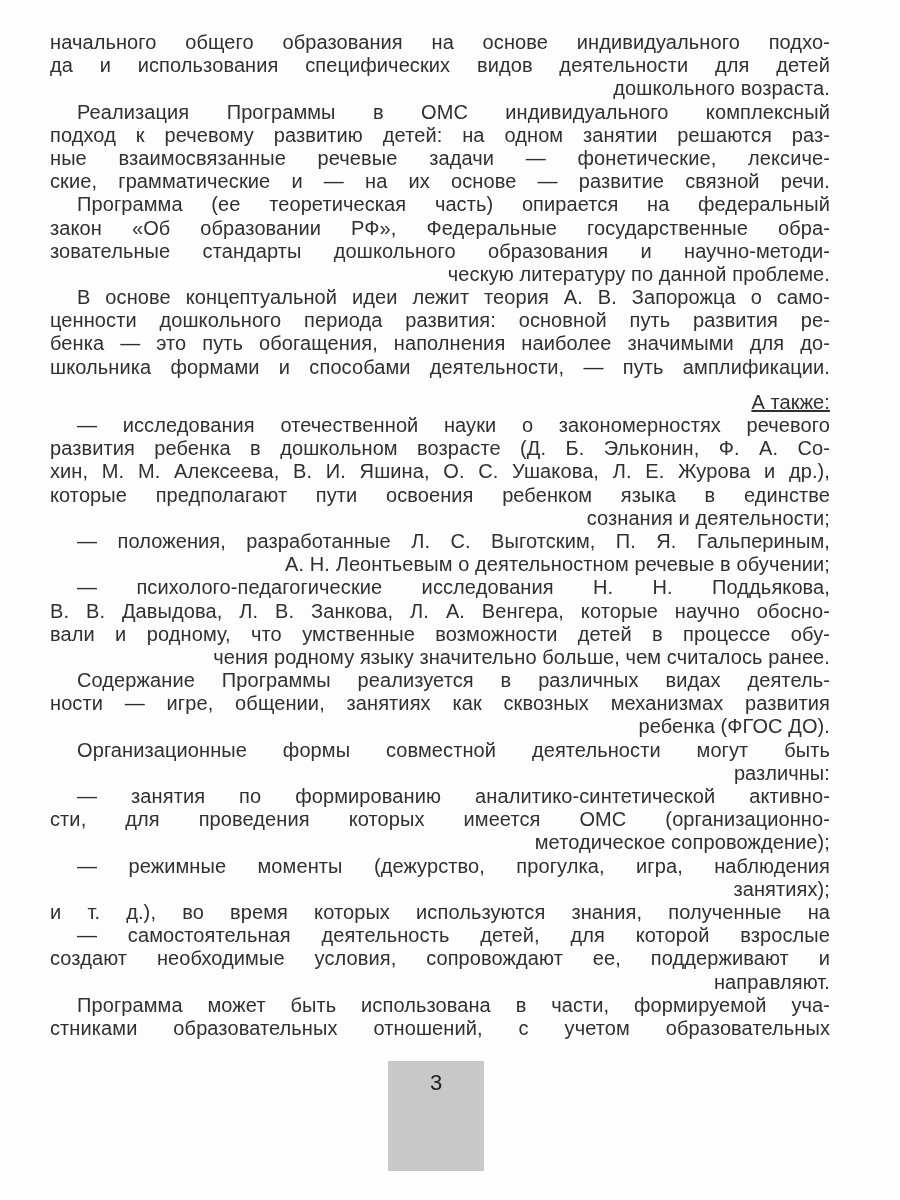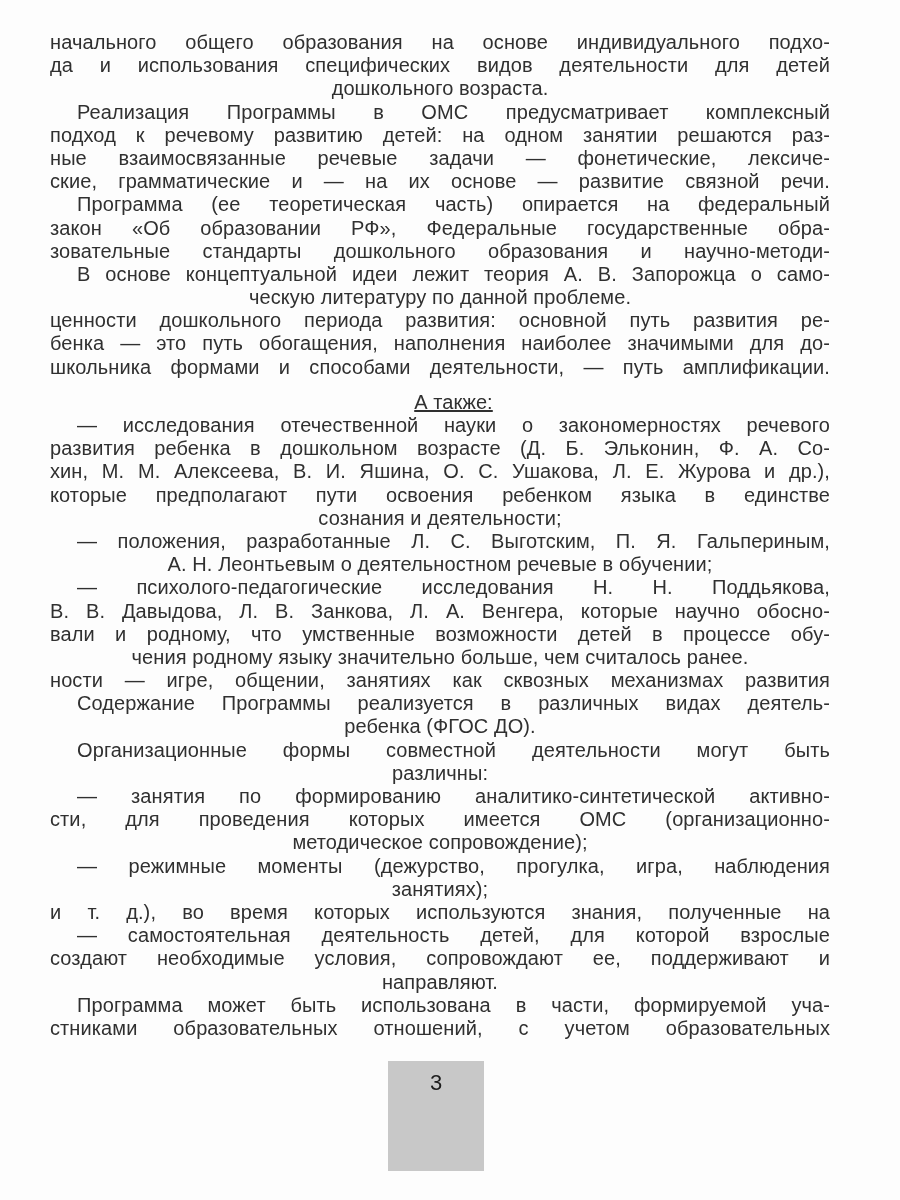--- a/index.html
+++ b/index.html
@@ -17,21 +17,21 @@
   }
   .text-block {
     position: absolute;
     left: 50px; top: 31px; width: 780px;
     font-size: 20px;
     line-height: 23.2px;
     letter-spacing: 0.1px;
   }
   .line {
     height: 23.2px;
-    text-align: center;
+    text-align: right;
   }
   .line.j {
     text-align: justify;
     text-align-last: justify;
   }
   .line.ind { text-indent: 27px; }
   .line.gap { margin-top: 12px; text-decoration: underline; }
   .pagenum-box {
     position: absolute;
     left: 388px; top: 1061px;
@@ -47,46 +47,46 @@
   }
 </style>
 </head>
 <body>
 
 <div class="page" style="--page-bg: #fdfdfd; --text-color: #303030; --numbox-bg: #c8c8c8; --numbox-fg: #1c1c1c;">
   <div class="text-block">
       <div class="line j">начального общего образования на основе индивидуального подхо-</div>
       <div class="line j">да и использования специфических видов деятельности для детей</div>
       <div class="line">дошкольного возраста.</div>
-      <div class="line j ind">Реализация Программы в ОМС предусматривает комплексный</div>
+      <div class="line j ind">Реализация Программы в ОМС индивидуального комплексный</div>
       <div class="line j">подход к речевому развитию детей: на одном занятии решаются раз-</div>
       <div class="line j">ные взаимосвязанные речевые задачи — фонетические, лексиче-</div>
       <div class="line j">ские, грамматические и — на их основе — развитие связной речи.</div>
       <div class="line j ind">Программа (ее теоретическая часть) опирается на федеральный</div>
       <div class="line j">закон «Об образовании РФ», Федеральные государственные обра-</div>
       <div class="line j">зовательные стандарты дошкольного образования и научно-методи-</div>
+      <div class="line">ческую литературу по данной проблеме.</div>
       <div class="line j ind">В основе концептуальной идеи лежит теория А. В. Запорожца о само-</div>
-      <div class="line">ческую литературу по данной проблеме.</div>
       <div class="line j">ценности дошкольного периода развития: основной путь развития ре-</div>
       <div class="line j">бенка — это путь обогащения, наполнения наиболее значимыми для до-</div>
       <div class="line j">школьника формами и способами деятельности, — путь амплификации.</div>
       <div class="line ind gap">А также:</div>
       <div class="line j ind">— исследования отечественной науки о закономерностях речевого</div>
       <div class="line j">развития ребенка в дошкольном возрасте (Д. Б. Эльконин, Ф. А. Со-</div>
       <div class="line j">хин, М. М. Алексеева, В. И. Яшина, О. С. Ушакова, Л. Е. Журова и др.),</div>
       <div class="line j">которые предполагают пути освоения ребенком языка в единстве</div>
       <div class="line">сознания и деятельности;</div>
       <div class="line j ind">— положения, разработанные Л. С. Выготским, П. Я. Гальпериным,</div>
       <div class="line">А. Н. Леонтьевым о деятельностном речевые в обучении;</div>
       <div class="line j ind">— психолого-педагогические исследования Н. Н. Поддьякова,</div>
       <div class="line j">В. В. Давыдова, Л. В. Занкова, Л. А. Венгера, которые научно обосно-</div>
       <div class="line j">вали и родному, что умственные возможности детей в процессе обу-</div>
       <div class="line">чения родному языку значительно больше, чем считалось ранее.</div>
+      <div class="line j ind">Содержание Программы реализуется в различных видах деятель-</div>
       <div class="line j">ности — игре, общении, занятиях как сквозных механизмах развития</div>
-      <div class="line j ind">Содержание Программы реализуется в различных видах деятель-</div>
       <div class="line">ребенка (ФГОС ДО).</div>
       <div class="line j ind">Организационные формы совместной деятельности могут быть</div>
       <div class="line">различны:</div>
       <div class="line j ind">— занятия по формированию аналитико-синтетической активно-</div>
       <div class="line j">сти, для проведения которых имеется ОМС (организационно-</div>
       <div class="line">методическое сопровождение);</div>
       <div class="line j ind">— режимные моменты (дежурство, прогулка, игра, наблюдения</div>
       <div class="line">занятиях);</div>
       <div class="line j">и т. д.), во время которых используются знания, полученные на</div>
       <div class="line j ind">— самостоятельная деятельность детей, для которой взрослые</div>

